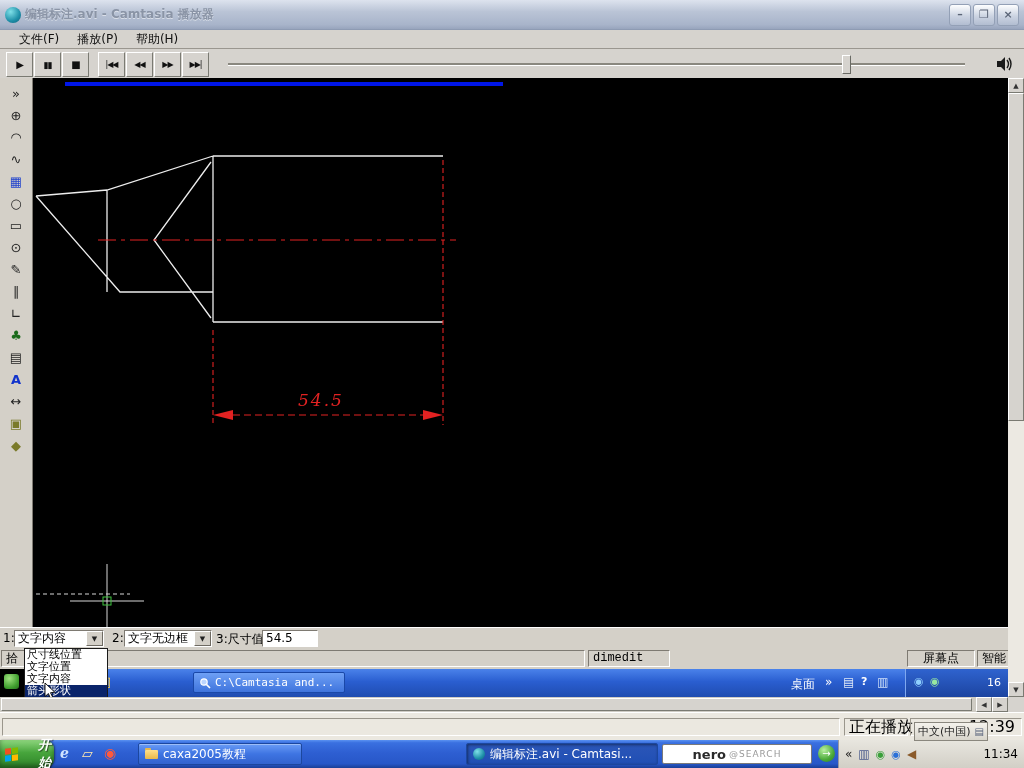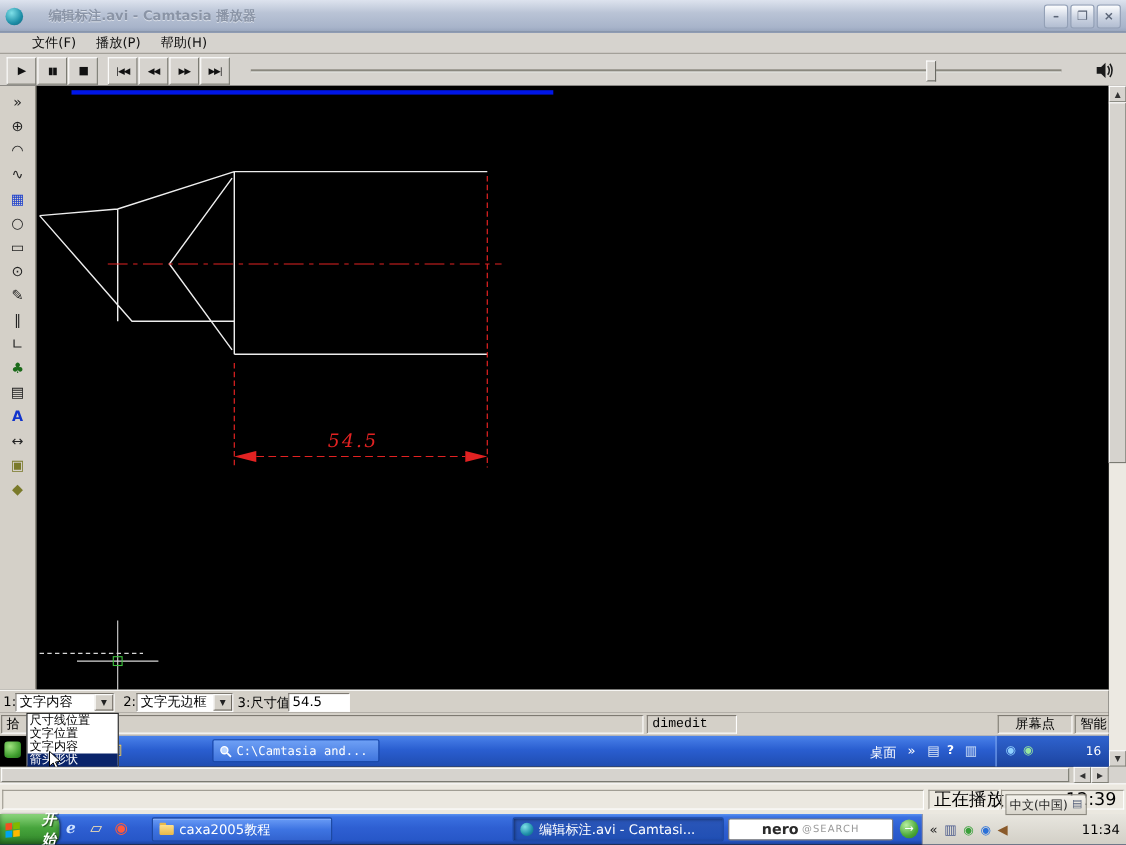--- a/index.html
+++ b/index.html
@@ -5,28 +5,28 @@
   html,body{margin:0;padding:0;background:#555;}
   .screen{position:relative;width:1024px;height:768px;background:#000;overflow:hidden;
           font-family:"DejaVu Sans",sans-serif;-webkit-font-smoothing:antialiased;}
   .abs{position:absolute;}
   
   .titlebar{left:0;top:0;width:1024px;height:30px;box-sizing:border-box;
     background:linear-gradient(180deg,#dde3ee,#bac4d6 40%,#a8b4ca 85%,#98a5bd);
     border-bottom:1px solid #8e9bb3;display:flex;align-items:center;padding:0 5px;}
   .app-icon{width:16px;height:16px;border-radius:50%;
     background:radial-gradient(circle at 35% 30%,#7fe0e8,#1e8fa8 60%,#0c5f78);flex:0 0 auto;}
-  .title-text{flex:1;margin-left:23px;font-size:12px;font-weight:bold;color:#8a94a6;
+  .title-text{flex:1;margin-left:4px;font-size:12px;font-weight:bold;color:#8a94a6;
     text-shadow:0 1px 0 rgba(255,255,255,.5);white-space:nowrap;overflow:hidden;}
   .winbtn{width:20px;height:20px;margin-left:2px;border:1px solid #93a0b6;border-radius:3px;
     background:linear-gradient(180deg,#fdfeff,#ccd4e2 55%,#b2bdd1);color:#5b6577;
     font-size:11px;font-weight:bold;display:flex;align-items:center;justify-content:center;}
   
   .menubar{left:0;top:30px;width:1024px;height:19px;box-sizing:border-box;background:#d6d3ce;
-    border-bottom:1px solid #9a968f;display:flex;align-items:center;font-size:12px;color:#111;padding-left:20px;}
+    border-bottom:1px solid #9a968f;display:flex;align-items:center;font-size:12px;color:#111;padding-left:10px;}
   .menu-item{padding:0 9px;}
   
   .transport{left:0;top:49px;width:1024px;height:29px;background:#d6d3ce;}
   .tbtn{position:absolute;width:25px;height:23px;top:3px;background:#d6d3ce;
     border:1px solid;border-color:#ffffff #7a7a72 #7a7a72 #ffffff;color:#111;
     display:flex;align-items:center;justify-content:center;font-size:10px;letter-spacing:-1px;}
   .slider-track{position:absolute;left:228px;top:14px;width:737px;height:2px;background:#8a887f;
     border-bottom:1px solid #fff;}
   .slider-thumb{position:absolute;left:614px;top:-8px;width:7px;height:17px;background:#d6d3ce;
     border:1px solid;border-color:#fff #6a6a64 #6a6a64 #fff;}

